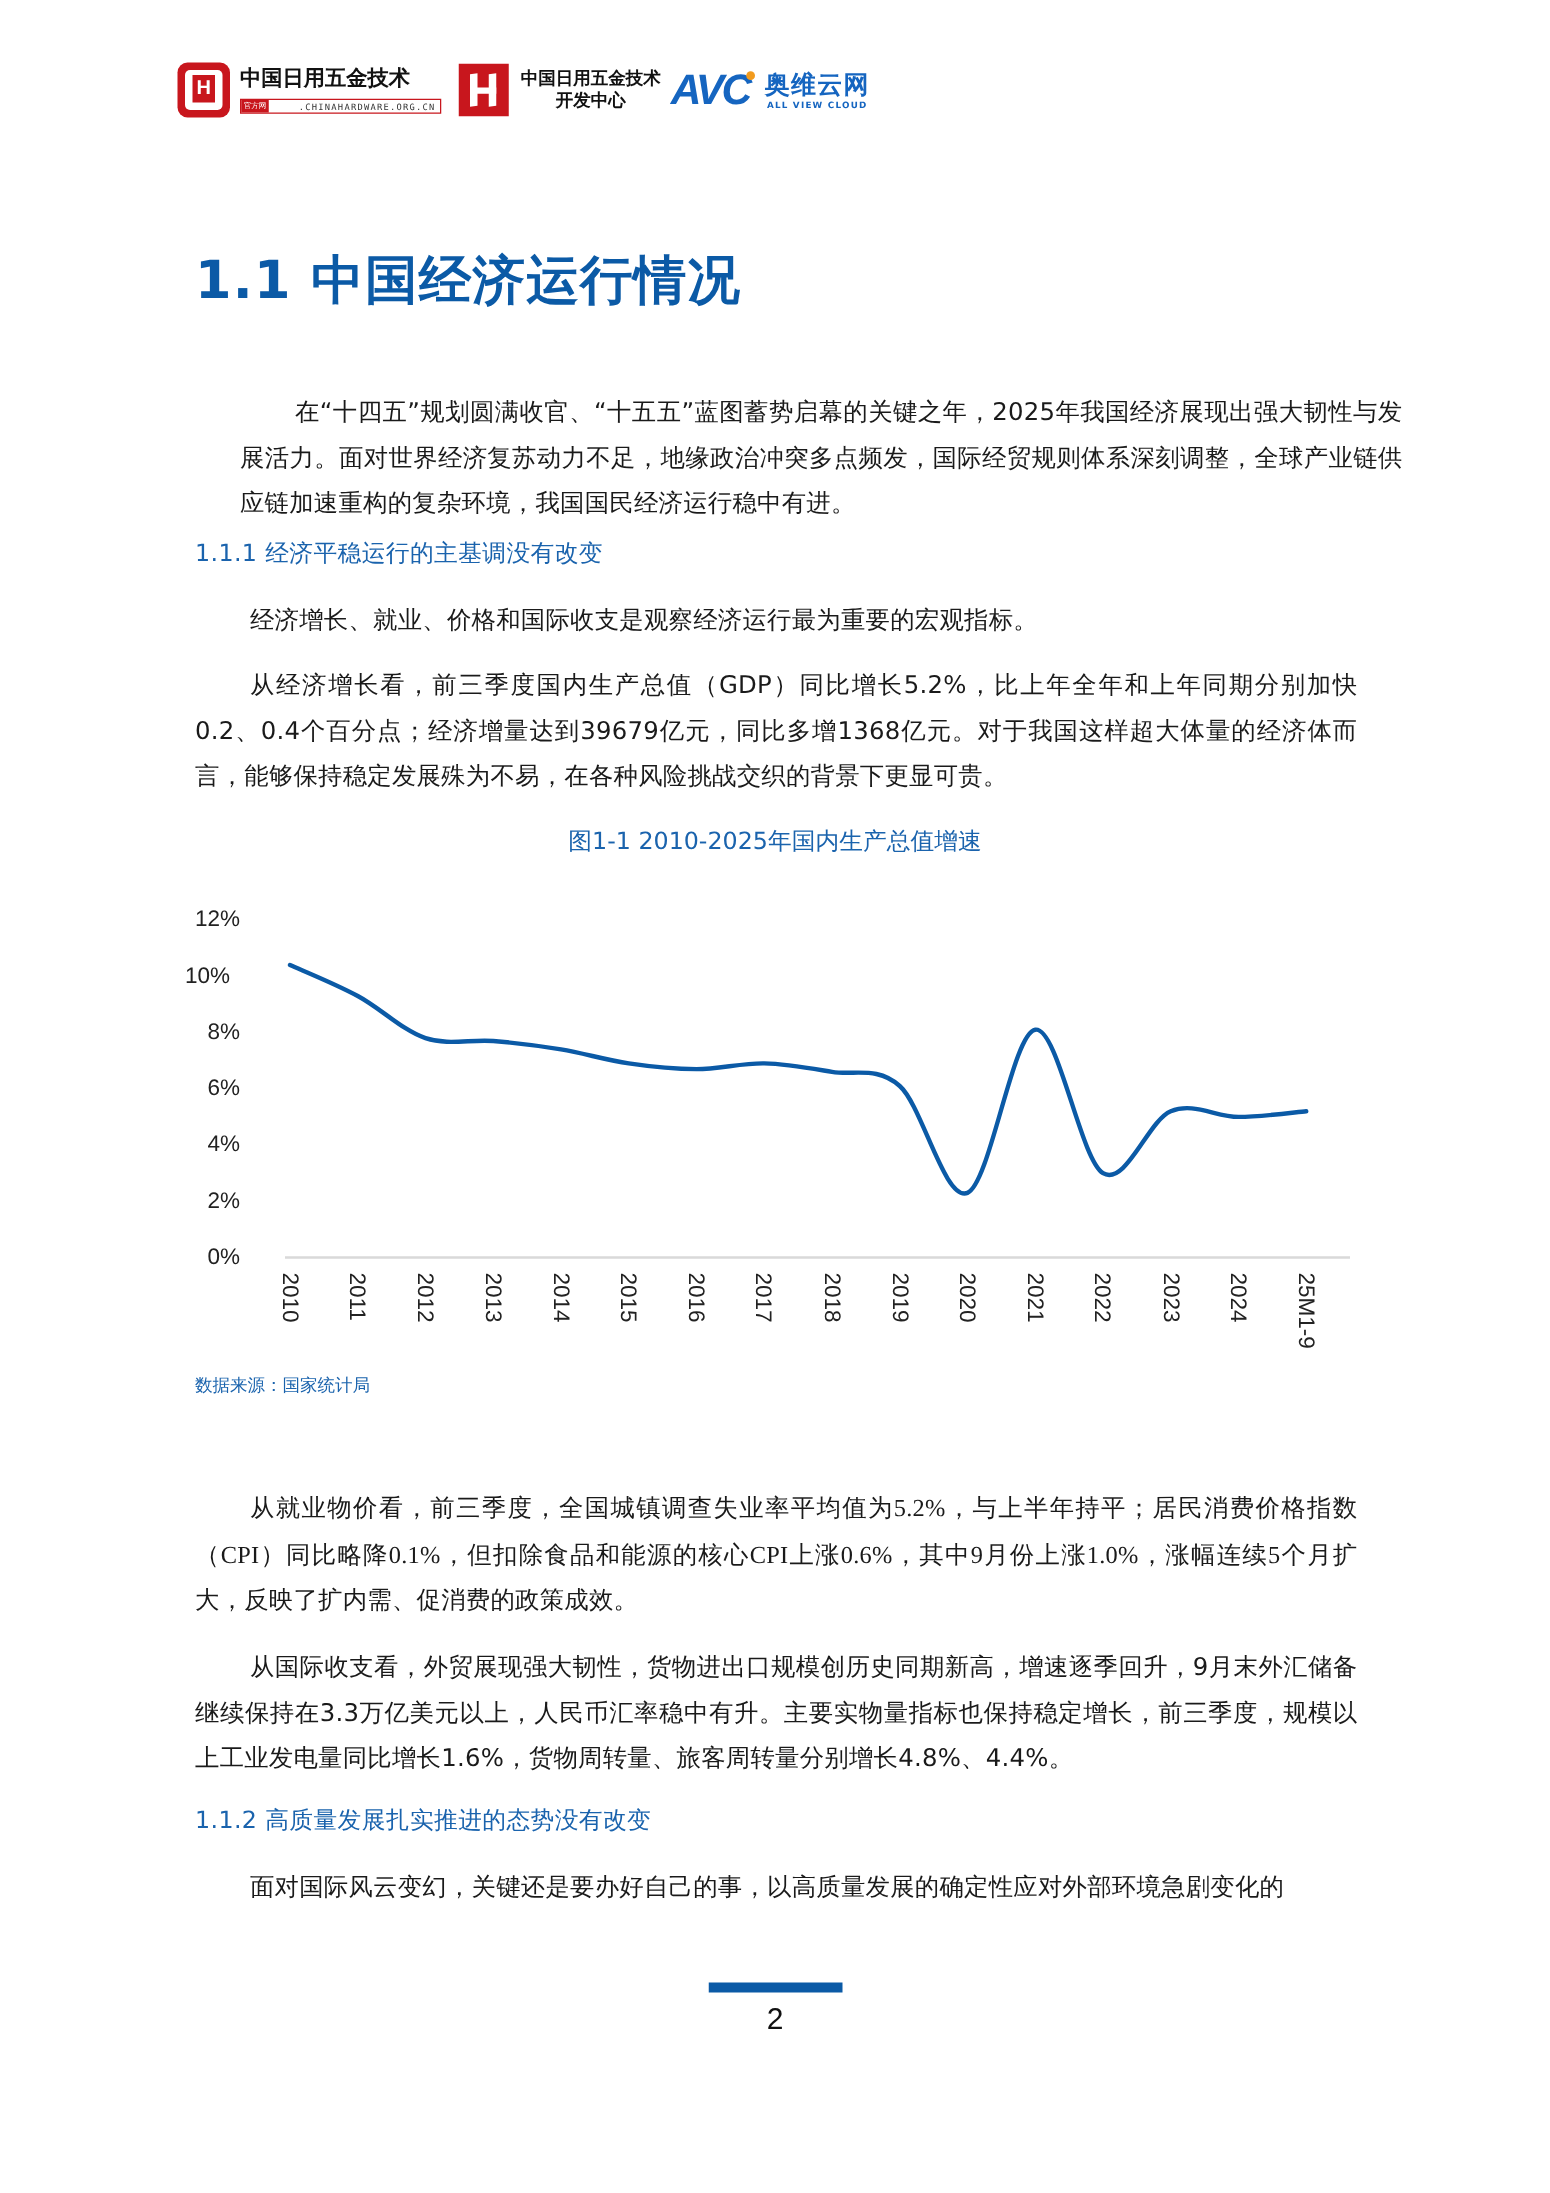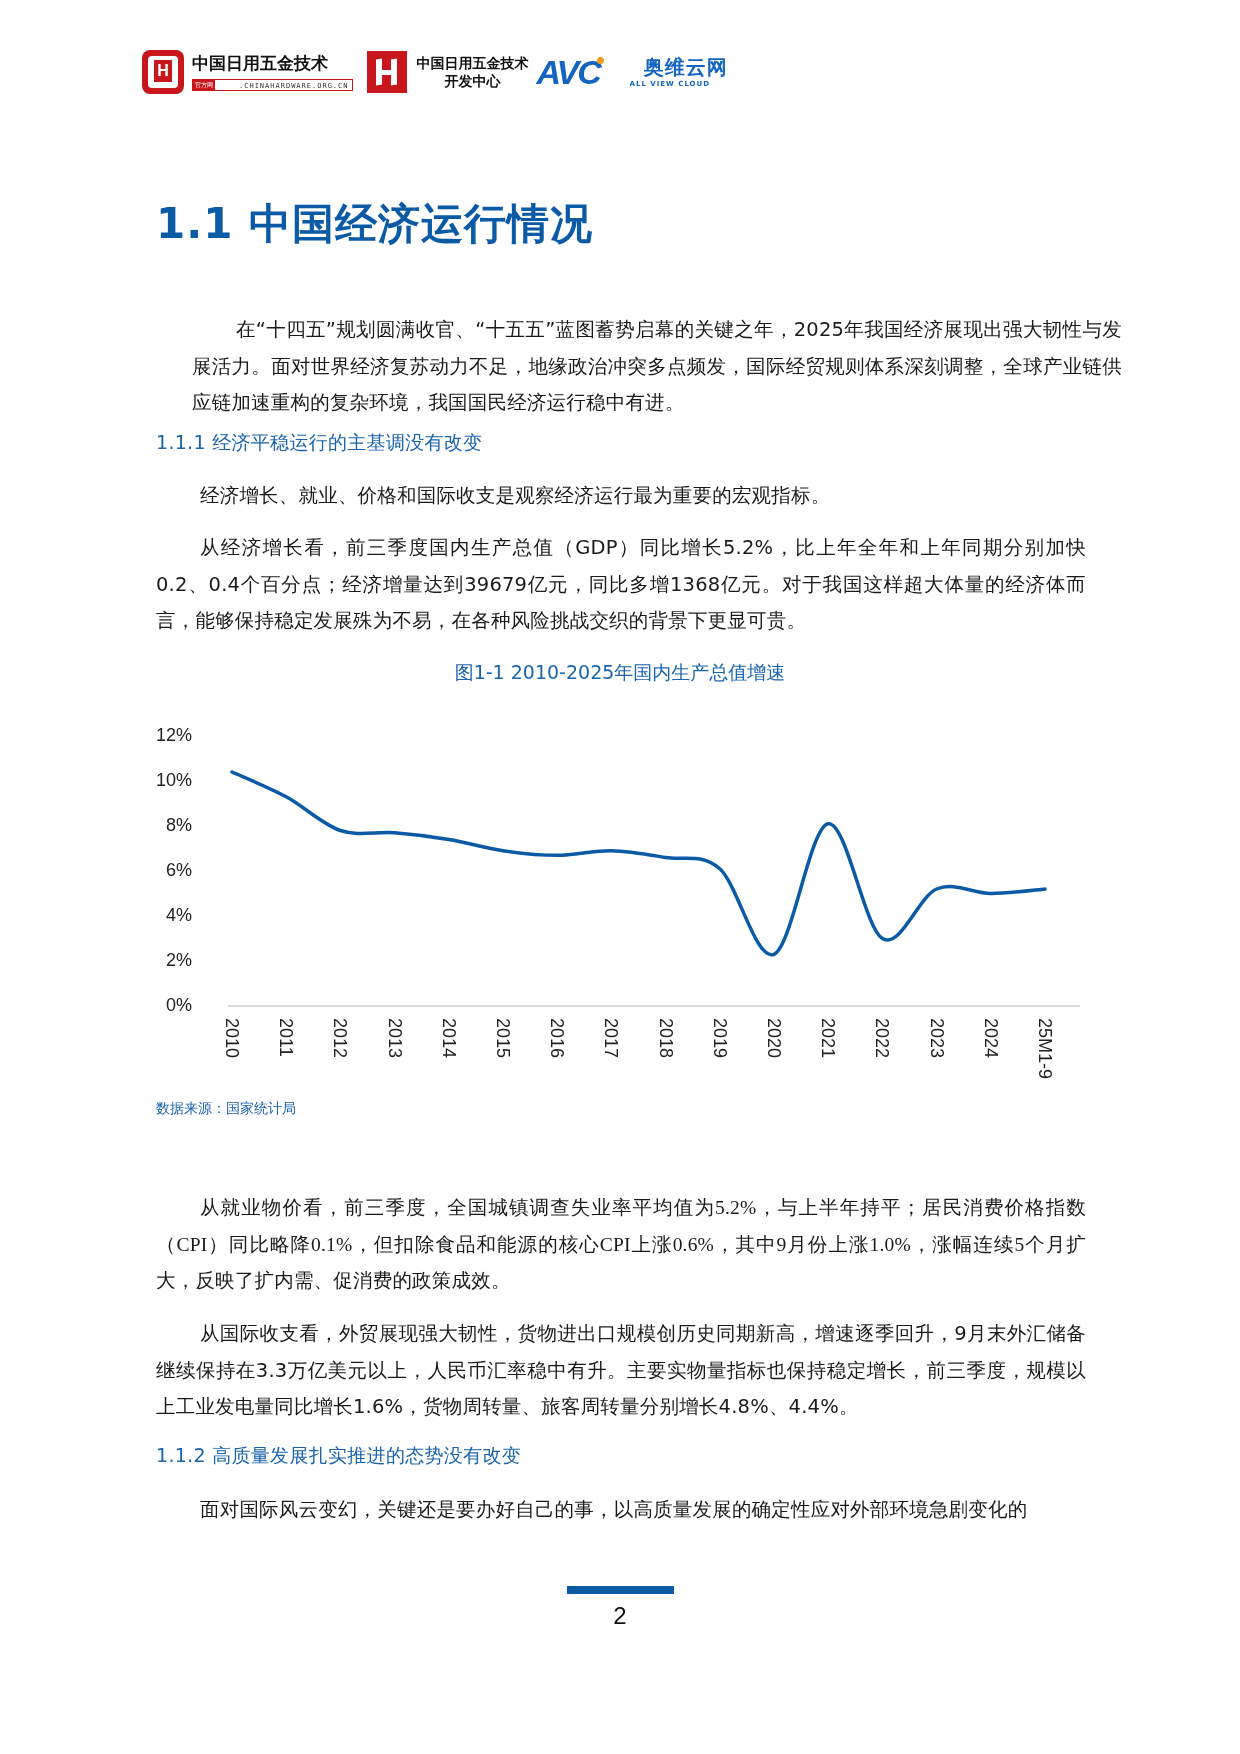--- a/index.html
+++ b/index.html
@@ -22,21 +22,21 @@
   .logo2-mark { width: 40px; height: 42px; background: #c8161d; position: relative; }
   .logo2-mark::before { content: ""; position: absolute; left: 9px; top: 8px; width: 6px; height: 26px; background: #fff; transform: skewY(-8deg); }
   .logo2-mark::after { content: ""; position: absolute; left: 24px; top: 8px; width: 6px; height: 26px; background: #fff; transform: skewY(-8deg); }
   .logo2-bar { position: absolute; left: 9px; top: 19px; width: 21px; height: 5px; background: #fff; }
   .logo2-text { margin-left: 10px; font: bold 14px "DejaVu Sans", sans-serif; color: #111; text-align: center; line-height: 18px; }
 
   .logo3 { display: flex; align-items: center; margin-left: 8px; }
   .logo3-avc { font: 900 italic 34px "Liberation Sans", sans-serif; color: #1565c0; letter-spacing: -2px; position: relative; }
   .logo3-dot { position: absolute; right: -4px; top: 4px; width: 7px; height: 7px; border-radius: 50%; background: #f29b1d; }
   .logo3-text { margin-left: 12px; display: flex; flex-direction: column; align-items: center; }
-  .logo3-cn { font: bold 20px "DejaVu Sans", sans-serif; color: #1565c0; line-height: 22px; letter-spacing: 1px; margin-left: 32px; }
+  .logo3-cn { font: bold 20px "DejaVu Sans", sans-serif; color: #1565c0; line-height: 22px; letter-spacing: 1px; }
   .logo3-en { font: bold 7px "DejaVu Sans", sans-serif; color: #1565c0; letter-spacing: 1px; margin-top: 2px; }
 
   
   .h1 { position: absolute; left: 156px; top: 196px; font: bold 42px "DejaVu Sans", sans-serif; color: #0b5aa6; letter-spacing: 1px; }
 
   .para { position: absolute; left: 156px; width: 930px; font-size: 19.5px; line-height: 36.5px; color: #1a1a1a; text-indent: 44px; text-align: justify; letter-spacing: 0.2px; }
   .h3 { position: absolute; left: 156px; font-size: 19px; color: #1a63ad; letter-spacing: 0.3px; }
 
   
   .chart-title { position: absolute; left: 0; width: 1240px; top: 660px; text-align: center; font-size: 19px; color: #1a63ad; }
@@ -93,21 +93,21 @@
 
 <div class="chart-title">图1-1  2010-2025年国内生产总值增速</div>
 
 <div class="chart">
   <div id="yticks">
       <div class="ytick" style="top: 275px;">0%</div>
       <div class="ytick" style="top: 230px;">2%</div>
       <div class="ytick" style="top: 185px;">4%</div>
       <div class="ytick" style="top: 140px;">6%</div>
       <div class="ytick" style="top: 95px;">8%</div>
-      <div class="ytick" style="top: 50px;">10%</div>
+      <div class="ytick" style="top: 50px; text-align: center;">10%</div>
       <div class="ytick" style="top: 5px;">12%</div>
     </div>
   <svg id="chart-svg" width="960" height="380" style="position:absolute;left:0;top:0;">
     <line x1="88" y1="286" x2="940" y2="286" stroke="#d9d9d9" stroke-width="2"></line>
     <path id="series-path" d="M92,52 C101.0,56.1 128.1,67.0 146.2,76.8 C164.3,86.5 182.3,104.5 200.4,110.5 C218.5,116.5 236.5,111.3 254.6,112.8 C272.7,114.3 290.7,116.5 308.8,119.5 C326.9,122.5 344.9,128.1 363.0,130.7 C381.1,133.4 399.1,135.3 417.2,135.3 C435.3,135.3 453.3,130.4 471.4,130.7 C489.5,131.1 507.5,134.5 525.6,137.5 C543.7,140.5 561.7,132.6 579.8,148.8 C597.9,164.9 615.9,241.8 634.0,234.3 C652.1,226.8 670.1,106.4 688.2,103.8 C706.3,101.1 724.3,207.6 742.4,218.5 C760.5,229.4 778.5,176.5 796.6,169.0 C814.7,161.5 832.7,173.5 850.8,173.5 C868.9,173.5 896.0,169.8 905.0,169.0" fill="none" stroke="#0b5aa6" stroke-width="3.5" stroke-linecap="round"></path>
   </svg>
   <div id="xticks">
       <div class="xtick" style="left: 102px; top: 298px;">2010</div>
       <div class="xtick" style="left: 156.2px; top: 298px;">2011</div>
       <div class="xtick" style="left: 210.4px; top: 298px;">2012</div>

